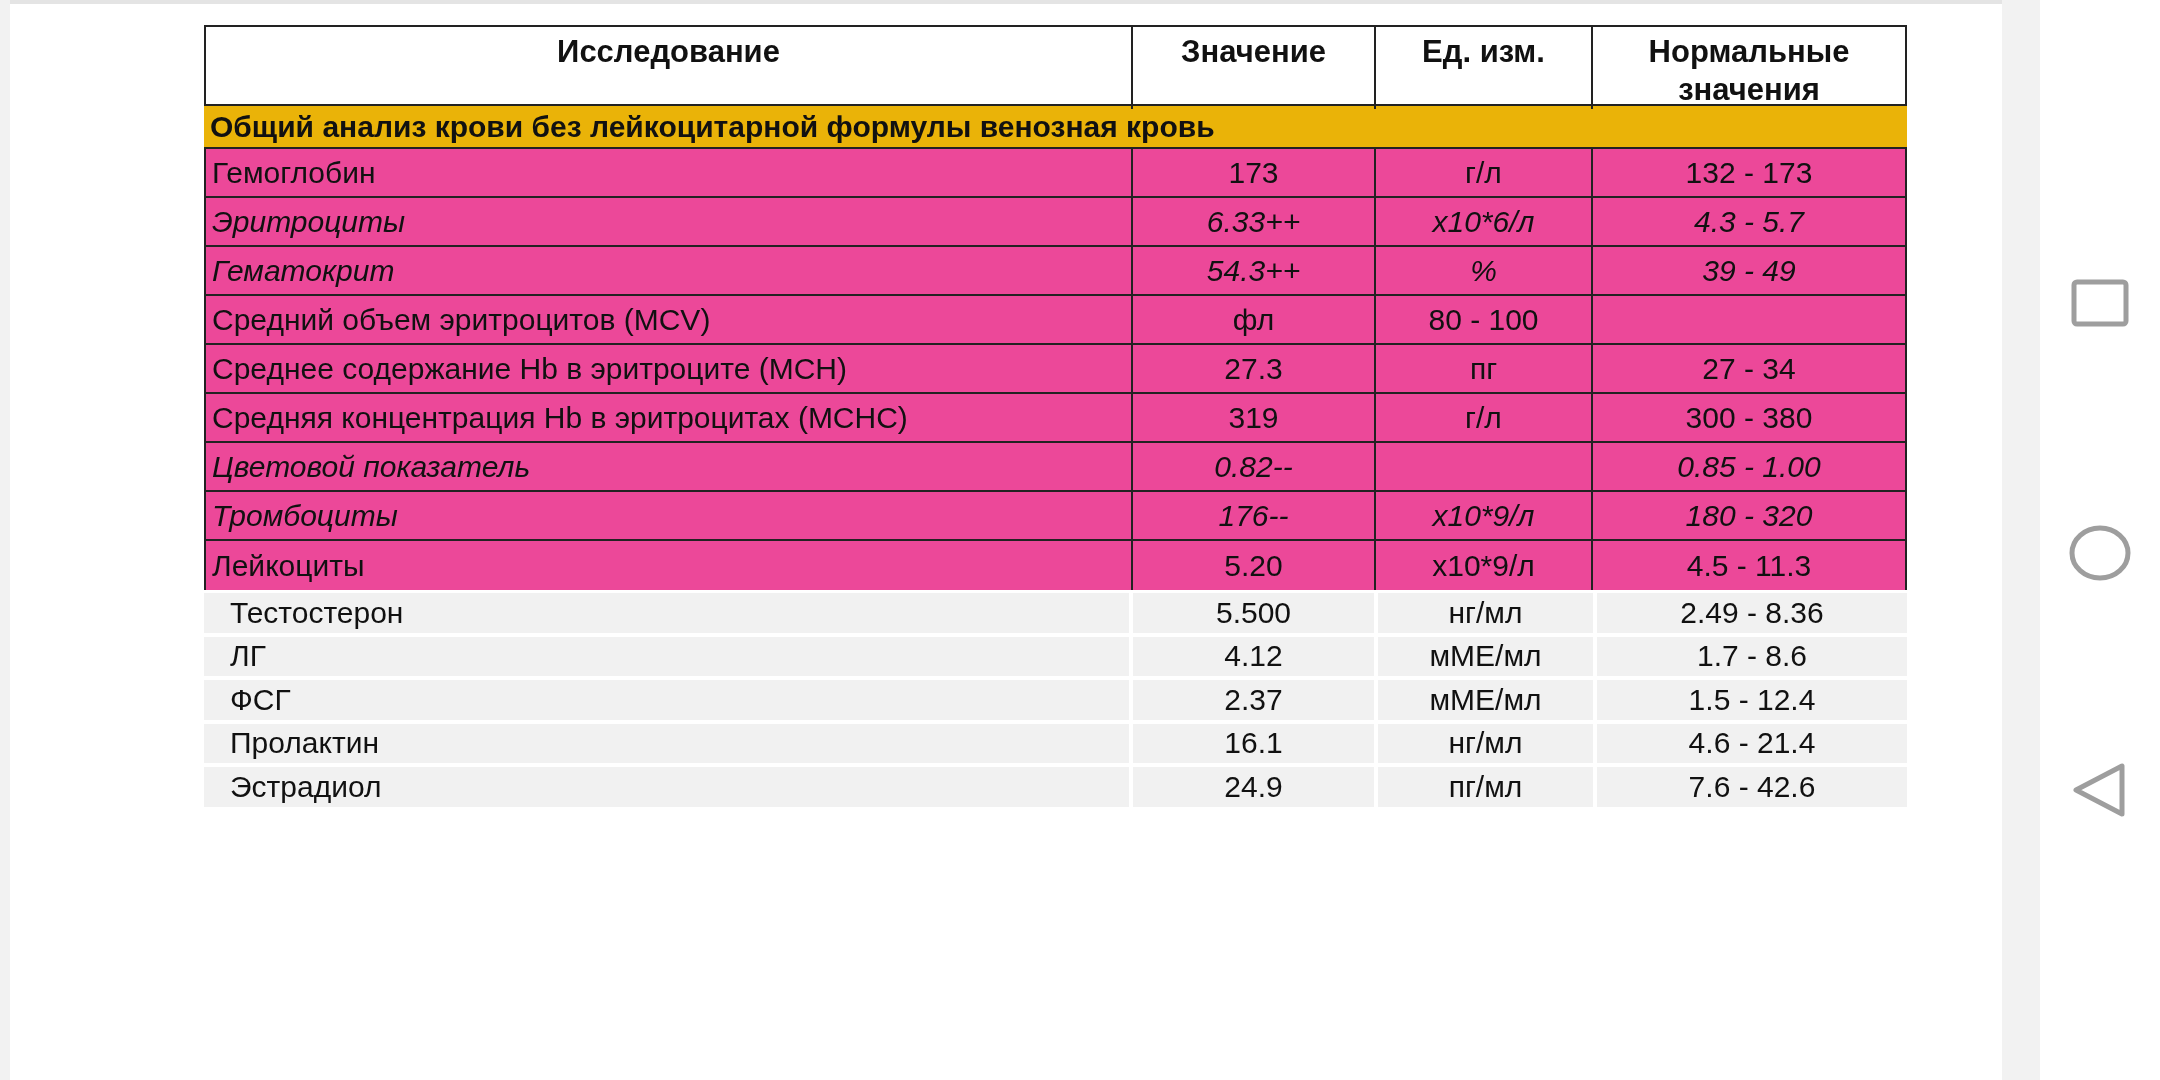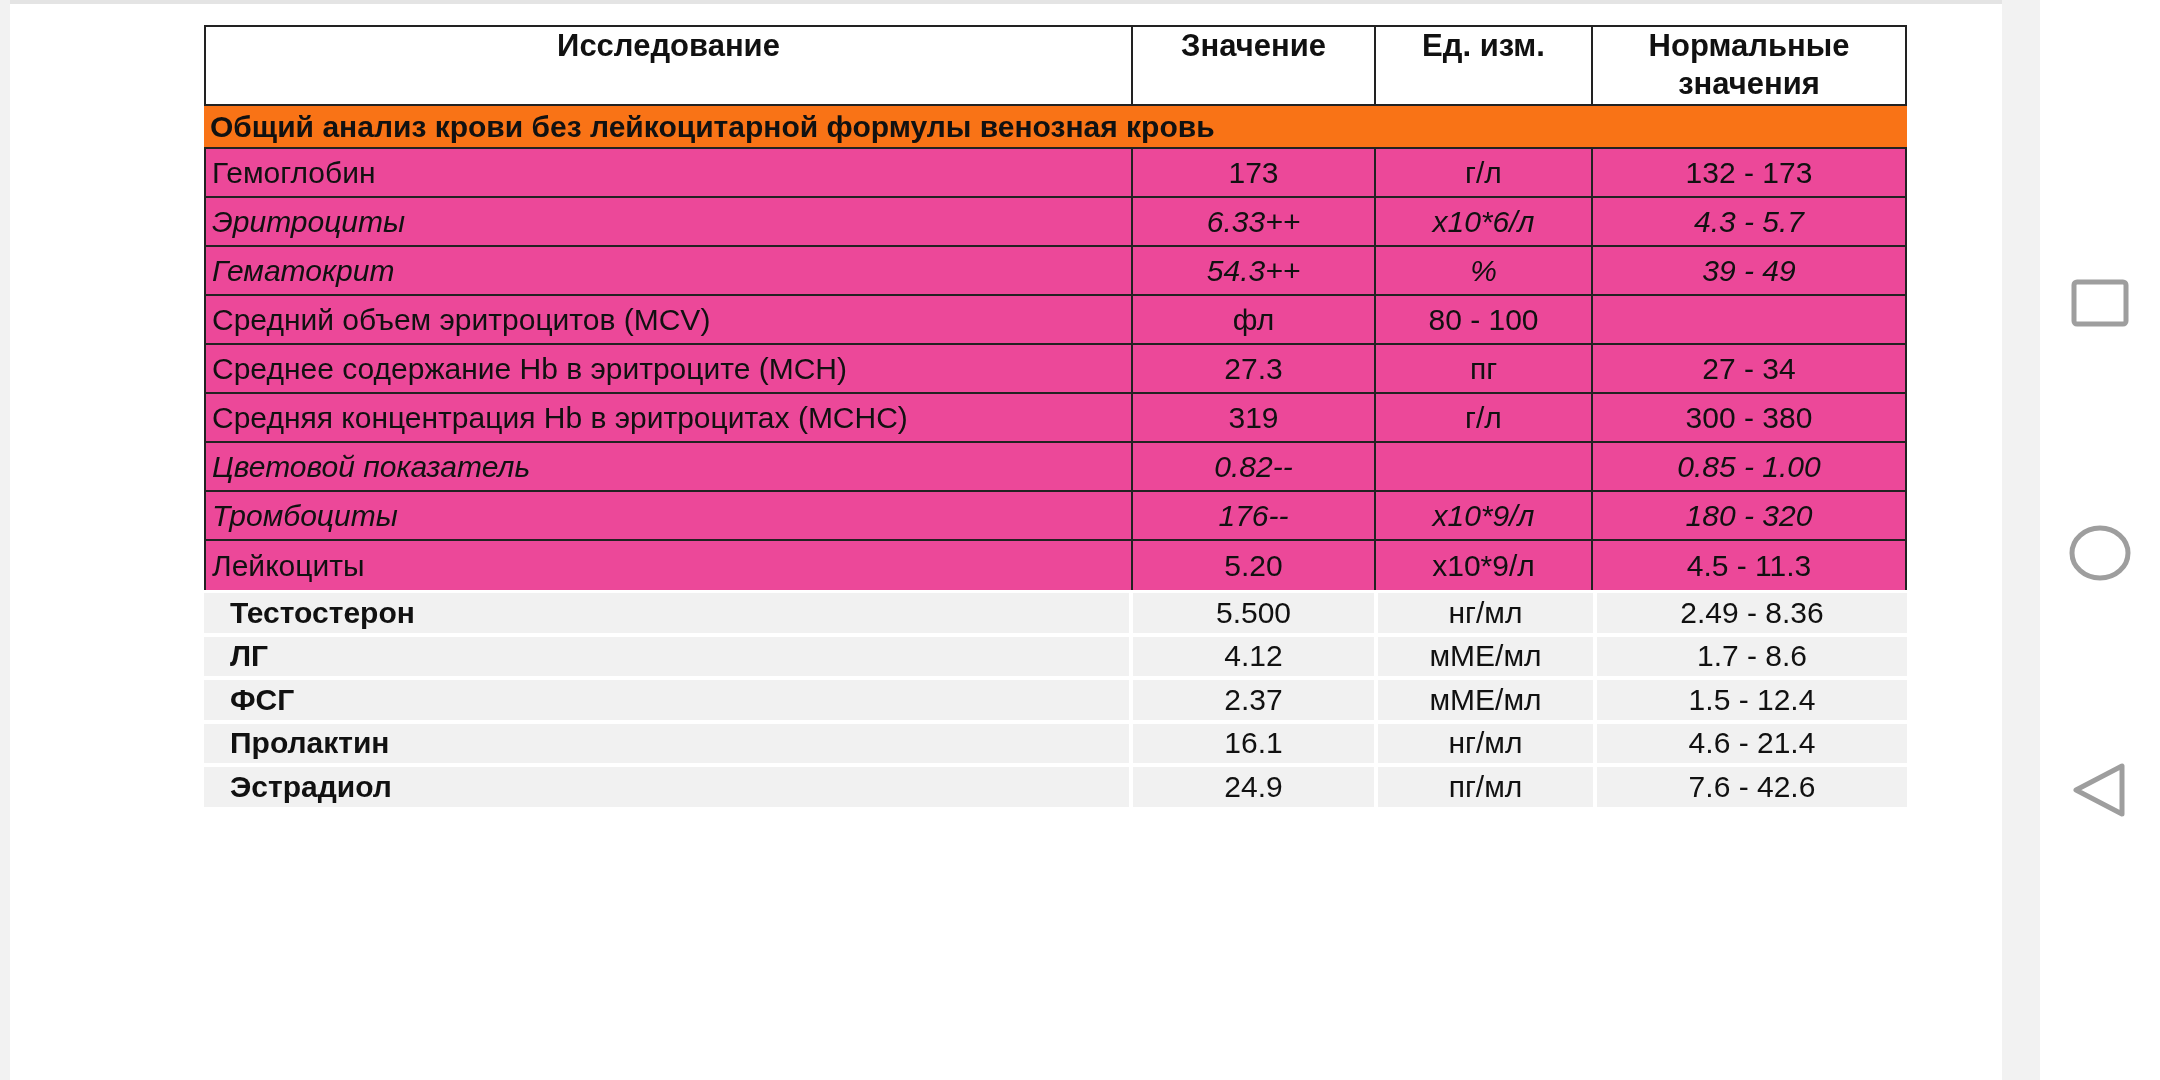--- a/index.html
+++ b/index.html
@@ -25,28 +25,28 @@
 
   
   .doc-table { position: absolute; left: 204px; top: 25px; width: 1703px; }
 
   .thead {
     display: grid; grid-template-columns: 927px 243px 217px 1fr;
     height: 81px; box-sizing: border-box;
     border: 2px solid #222; background: #fff;
   }
   .thead .hcell {
-    box-sizing: border-box; 
+    box-sizing: border-box; padding-top: 6px;
     text-align: center; font-weight: 700; font-size: 31px; line-height: 38px;
   }
   .thead .hcell:nth-child(-n+3) { border-right: 2px solid #222; }
 
   .section-row {
     height: 43px; box-sizing: border-box;
-    background: #f97316; border-bottom: 2px solid #222;
+    background: #eab308; border-bottom: 2px solid #222;
     display: flex; align-items: center; padding-left: 6px;
     font-weight: 700; font-size: 30px;
   }
 
   .row-b {
     display: grid; grid-template-columns: 927px 243px 217px 1fr;
     height: 49px; box-sizing: border-box;
     border-left: 2px solid #222; border-right: 2px solid #222; border-bottom: 2px solid #222;
     background: #ec4899;
   }
@@ -60,21 +60,21 @@
   .row-s .cell { background: #f1f1f1; }
   .row-b + .row-s { margin-top: 3px; }
 
   .cell {
     box-sizing: border-box; display: flex; align-items: center;
     font-size: 30px; overflow: hidden; white-space: nowrap;
   }
   .c-name { justify-content: flex-start; padding-left: 6px; }
   .c-mid  { justify-content: center; }
   .bi { font-weight: 400; font-style: italic; }
-  .bn { font-weight: 700; padding-left: 26px; }
+  .bn { font-weight: 400; padding-left: 26px; }
 </style>
 </head>
 <body>
 
 <div class="top-edge"></div>
 <div class="left-edge"></div>
 <div class="page-gap"></div>
 
 <div class="doc-table">
   <div class="thead">

